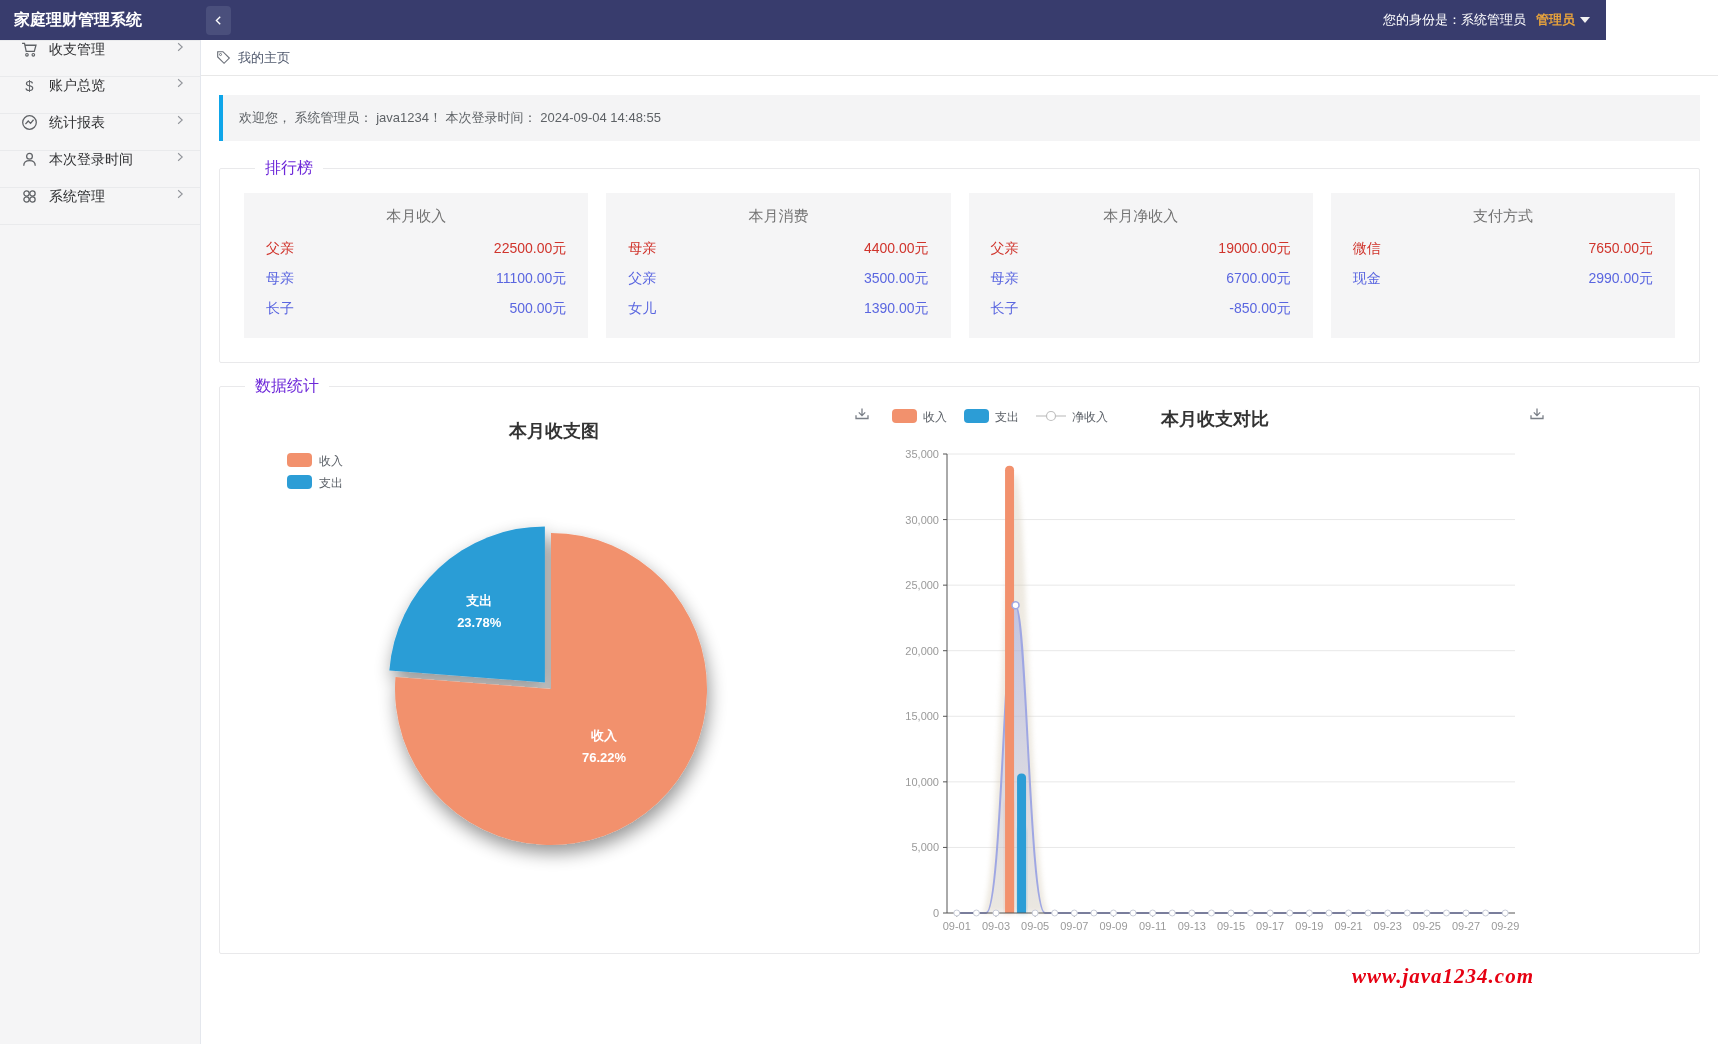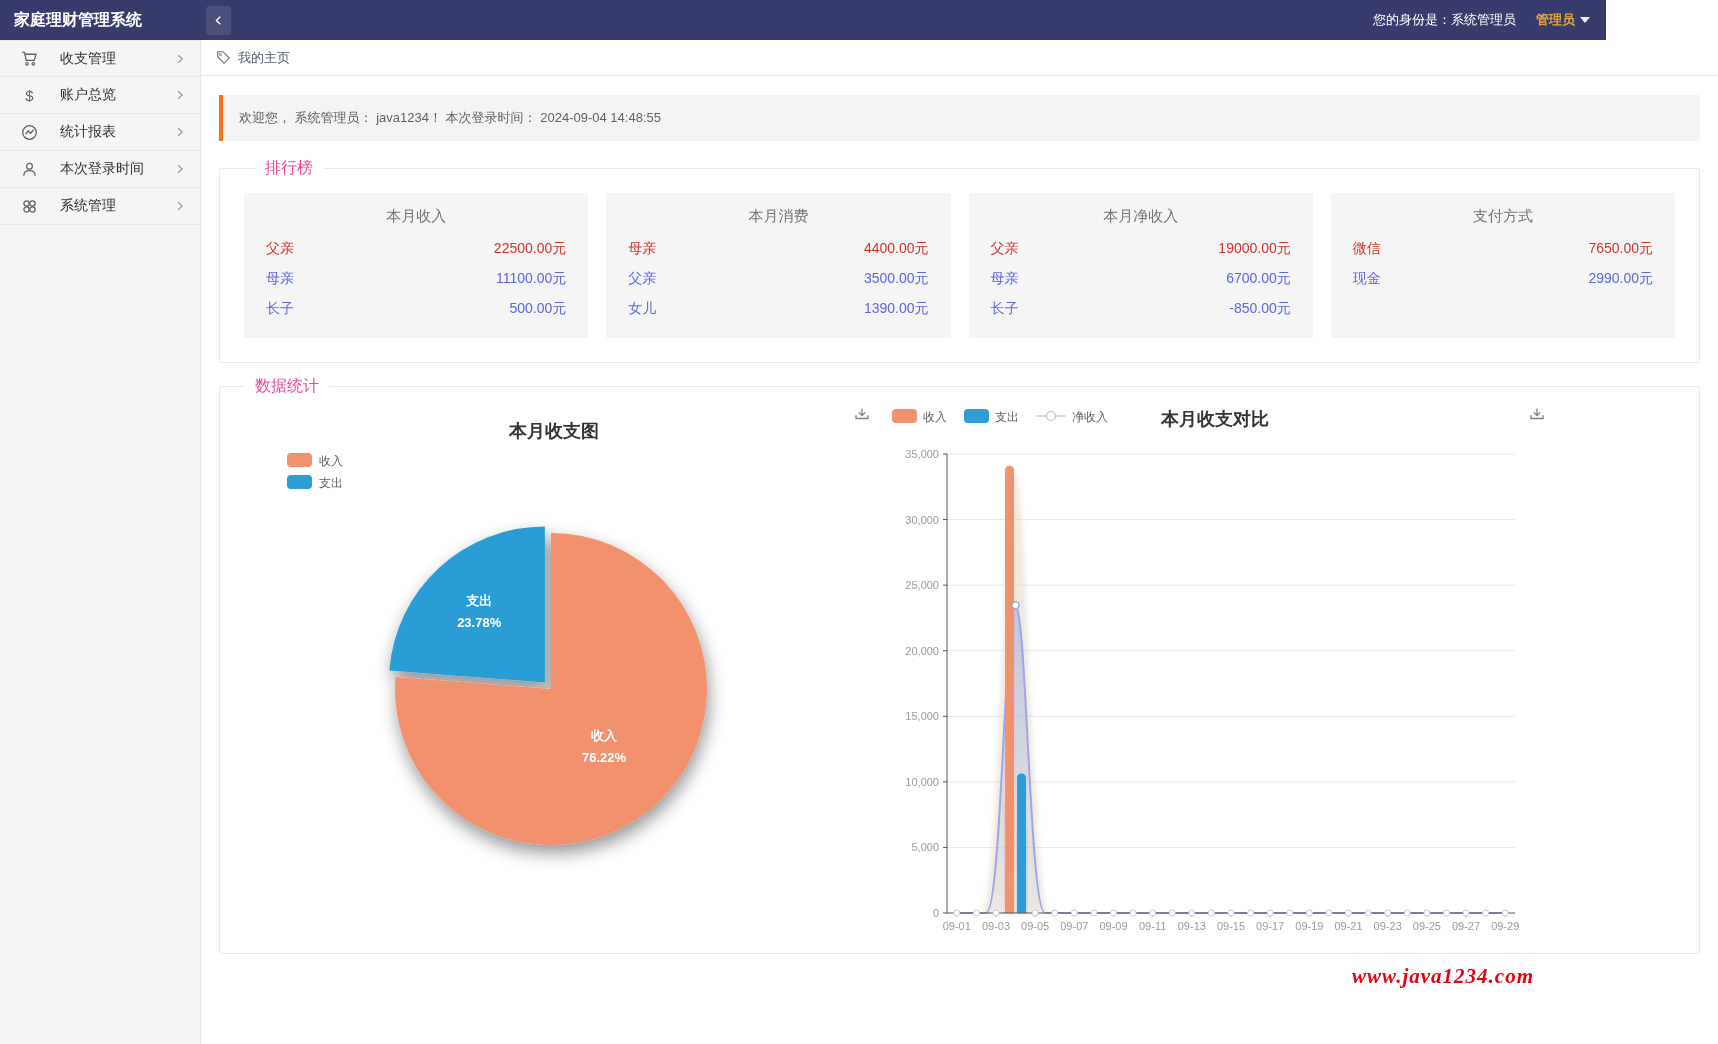--- a/index.html
+++ b/index.html
@@ -6,47 +6,47 @@
   html,body { width:1718px; height:1044px; overflow:hidden;
     font-family:"Liberation Sans","DejaVu Sans",sans-serif; background:#fff; }
 
   
   .navbar { position:absolute; top:0; left:0; width:1606px; height:40px;
     background:#383c6d; display:flex; align-items:center; z-index:10; }
   .nav-title { width:201px; padding-left:14px; color:#fff; font-size:16px; font-weight:bold; }
   .collapse-btn { margin-left:5px; width:25px; height:29px; background:#4a4f7c;
     border:none; border-radius:4px; color:#fff; font-size:14px; cursor:pointer;
     display:flex; align-items:center; justify-content:center; }
-  .nav-right { margin-left:auto; display:flex; align-items:center; gap:20px; padding-right:16px; }
+  .nav-right { margin-left:auto; display:flex; align-items:center; gap:10px; padding-right:16px; }
   .identity { color:#fff; font-size:13px; }
   .user-menu { color:#e6a23c; font-size:13px; font-weight:bold; display:flex; align-items:center; gap:5px; cursor:pointer; }
   .caret-down { width:0; height:0; border-left:5px solid transparent; border-right:5px solid transparent; border-top:6px solid #f2f2f2; }
 
   
   .sidebar { position:absolute; top:40px; left:0; bottom:0; width:201px;
     background:#f5f5f6; border-right:1px solid #e4e7ed; }
-  .menu-item { height:37px; display:flex; align-items:center; gap:22px;
+  .menu-item { height:37px; display:flex; align-items:flex-start; gap:11px;
     padding:0 14px 0 21px; font-size:14px; color:#303133; cursor:pointer;
     border-bottom:1px solid #e9eaec; background:#f5f5f6; }
   .menu-item:first-child { border-top:1px solid #e9eaec; }
   .menu-item .mi-icon { width:17px; height:17px; display:inline-flex; color:#5f6266; }
   .menu-item .chev { margin-left:auto; display:inline-flex; color:#909399; }
 
   
   .main { position:absolute; top:40px; left:201px; right:0; bottom:0; background:#fff; }
   .breadcrumb-bar { height:36px; background:#fff; border-bottom:1px solid #e8e8e8;
     display:flex; align-items:center; gap:7px; padding-left:15px; }
   .breadcrumb-bar .bc-text { font-size:13px; color:#515a6e; }
   .content { padding:19px 18px 0 18px; }
 
-  .alert { background:#f4f4f5; border-left:4px solid #f97316; padding:14px 16px;
+  .alert { background:#f4f4f5; border-left:4px solid #0ea5e9; padding:14px 16px;
     font-size:13px; color:#5e6266; margin-bottom:17px; }
 
   fieldset.panel { border:1px solid #e9e9eb; border-radius:2px; background:#fff; }
-  fieldset.panel legend { font-size:16px; color:#ec4899; padding:0 10px; margin-left:11px; }
+  fieldset.panel legend { font-size:16px; color:#6d28d9; padding:0 10px; margin-left:11px; }
   .panel-rank { padding:14px 24px 24px 24px; }
   .panel-stats { margin-top:13px; padding:4px 14px 8px 14px; }
 
   .cards { display:flex; gap:18px; }
   .card { flex:1; background:#f5f5f6; padding:14px 22px 20px 22px; }
   .card-title { text-align:center; color:#737373; font-size:15px; margin-bottom:14px; }
   .card-row { display:flex; justify-content:space-between; font-size:14px; margin-top:12px; color:#5a66e0; }
   .card-row.top { color:#d0342c; }
 
   .charts { display:flex; }

